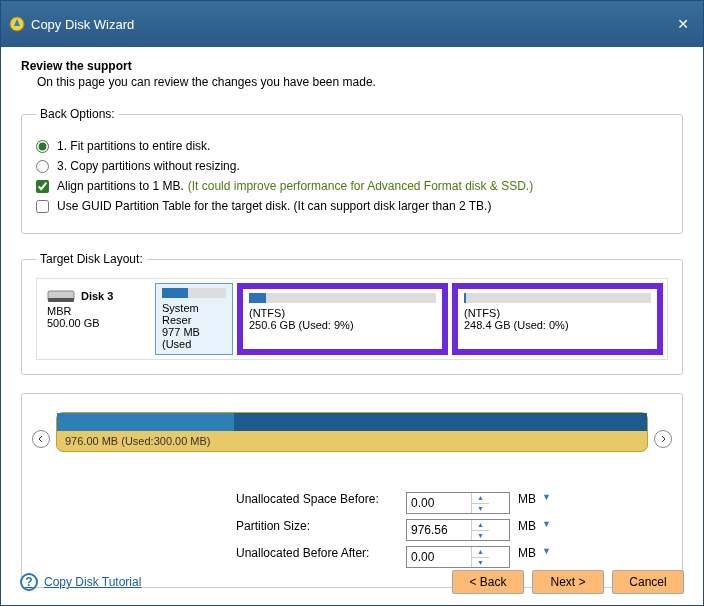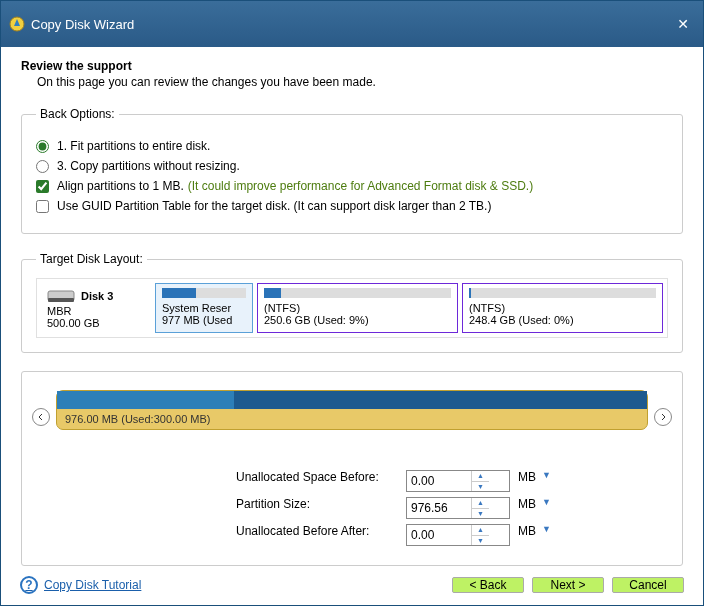--- a/index.html
+++ b/index.html
@@ -55,34 +55,34 @@
   flex-direction: column;
   padding: 4px 6px;
   font-size: 11px;
 }
 .disk-block .hdr { display: flex; align-items: center; gap: 6px; }
 .disk-block .name { font-weight: 600; }
 .disk-block .mbr { font-size: 11px; }
 .disk-icon { width: 28px; height: 18px; }
 
 .part {
-  border: 1px solid #6d28d9;
+  border: 6px solid #6d28d9;
   padding: 4px 6px;
   font-size: 11px;
   cursor: pointer;
 }
 .part.selected { border: 1px solid #5aa0d8; background: #e8f2fb; }
 .part .bar {
   height: 10px;
   background: #ddd;
   position: relative;
   margin-bottom: 4px;
 }
 .part .bar .fill { position: absolute; left: 0; top: 0; bottom: 0; background: #2a73b8; }
-.part-1 { width: 98px; }
+.part-1 { width: 78px; }
 .part-2 { flex: 1; }
 .part-3 { flex: 1; }
 
 .change-area { position: relative; height: 70px; }
 .nav-btn {
   position: absolute;
   top: 24px;
   width: 18px; height: 18px;
   border: 1px solid #888;
   border-radius: 50%;
@@ -168,23 +168,23 @@
   align-items: center;
   justify-content: center;
   color: #2a73c0;
   font-weight: bold;
   font-size: 12px;
   text-decoration: none;
 }
 .btn-row { margin-left: auto; display: flex; gap: 8px; }
 .btn {
   min-width: 72px;
-  height: 16px;
+  height: 24px;
   border: 1px solid #aaa;
-  background: #bef264;
+  background: #fdba74;
   font-size: 12px;
   cursor: pointer;
   border-radius: 2px;
 }
 </style>
 </head>
 <body>
 
 <div class="title-bar">
   <svg class="icon" viewBox="0 0 16 16">

